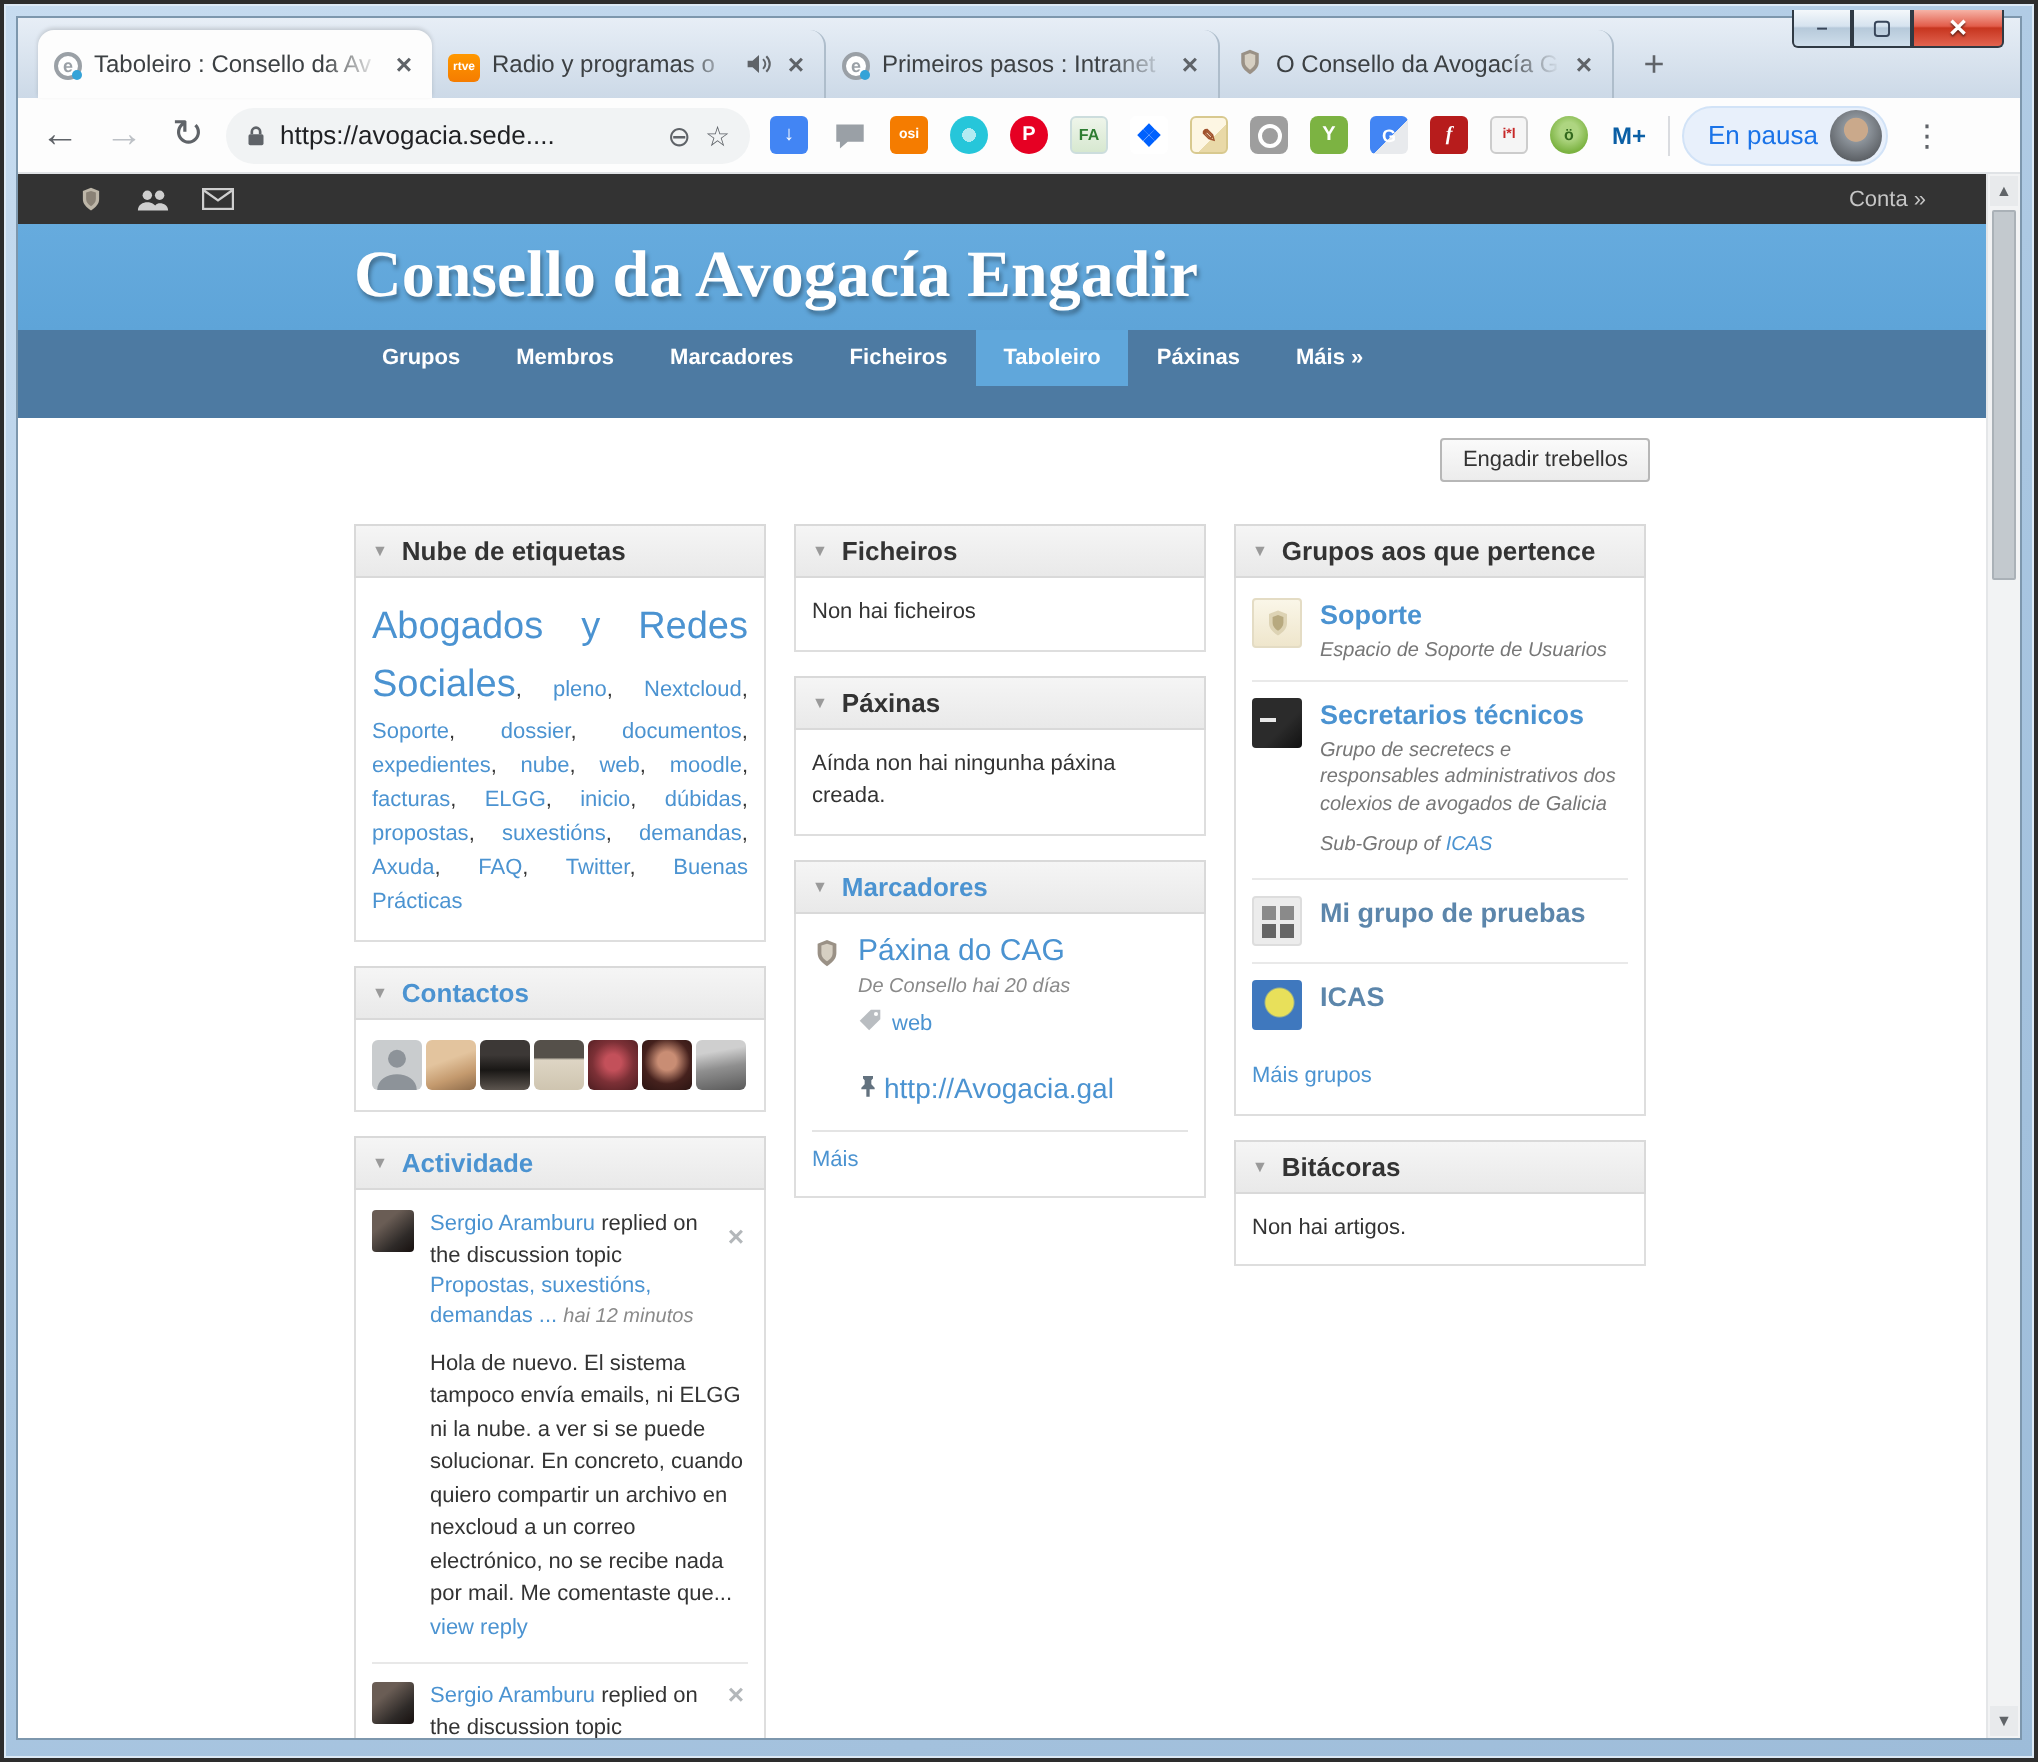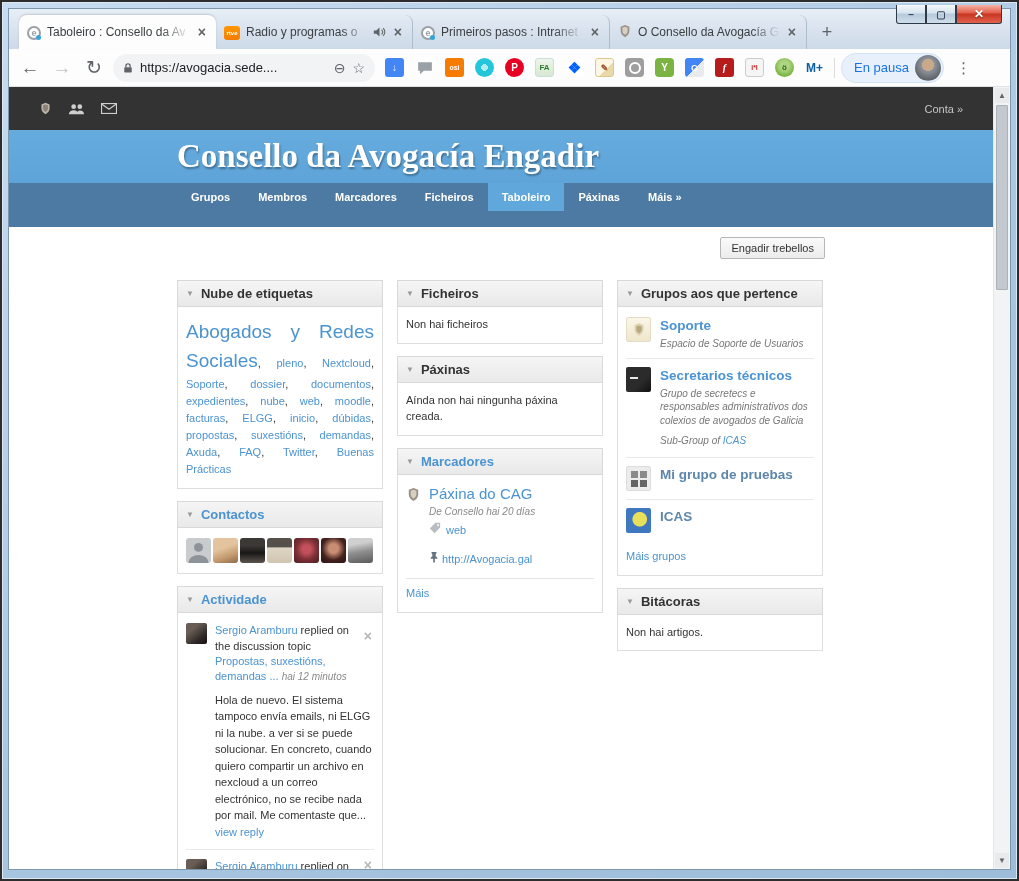--- a/index.html
+++ b/index.html
@@ -63,21 +63,21 @@
   .pavatar{width:26px;height:26px;border-radius:50%;background:radial-gradient(circle at 50% 38%,#caa98b 28%,#8d949b 30%,#5d6166 75%,#9aa3ab 76%)}
   .kebab{font-size:15px;color:#5f6368;padding:0 6px;letter-spacing:0}
   
   .viewport{position:relative;flex:1;overflow:hidden;background:#fff}
   .pagearea{position:absolute;left:0;top:0;right:17px;bottom:0;overflow:hidden;background:#fff}
   .vscroll{position:absolute;right:0;top:0;bottom:0;width:17px;background:#f2f3f4;border-left:1px solid #e4e6e8}
   .sbtn{position:absolute;left:1px;right:1px;height:15px;background:#e8eaec;color:#606468;font-size:8px;text-align:center;line-height:15px}
   .sbtn.up{top:1px}.sbtn.down{bottom:1px}
   .sthumb{position:absolute;left:2px;right:2px;top:18px;height:185px;background:#c3c9ce;border:1px solid #aab1b7;border-radius:1px}
   
-  .topbar{height:43px;background:#333;display:flex;align-items:center;gap:16px;padding:0 30px;color:#ccc}
+  .topbar{height:25px;background:#333;display:flex;align-items:center;gap:16px;padding:0 30px;color:#ccc}
   .topbar .ticon{display:inline-flex;align-items:center}
   .topbar .spacer{flex:1}
   .topbar .acct{font-size:11px;color:#c6c6c6}
   .siteheader{height:53px;background:linear-gradient(#66abde,#5ea4d8)}
   .inner{width:648px;margin:0 auto}
   .sitetitle{font-family:"Liberation Serif","DejaVu Serif",serif;font-weight:bold;font-size:33px;color:#fff;
              text-shadow:1px 2px 2px rgba(0,0,0,.35);line-height:53px;white-space:nowrap}
   .sitenav{height:44px;background:#4d7aa2}
   .sitenav .inner{display:flex;height:28px}
   .navitem{color:#fff;font-size:11px;font-weight:bold;line-height:28px;padding:0 14px;white-space:nowrap}
@@ -118,21 +118,21 @@
   .rav.u1{background:linear-gradient(140deg,#6a5d55 30%,#2e2a28 70%,#17100e)}
   .rsummary{margin-left:29px;font-size:11px;line-height:1.4;padding-right:16px}
   .rtime{font-size:10px;color:#8a8a8a;font-style:italic}
   .rbody{margin:7px 0 0 29px;font-size:11px;line-height:1.5;color:#333}
   
   .bmitem{display:flex;gap:8px}
   .bmicon{flex:none;margin-top:2px}
   .bmtitle{font-size:15px;color:#4b93d1;line-height:1.2}
   .bmby{font-size:10px;color:#8a8a8a;font-style:italic;margin-top:2px}
   .bmtags{display:flex;align-items:center;gap:5px;margin-top:3px}
-  .bmurl{display:flex;align-items:center;gap:3px;margin-top:12px;font-size:11px}
+  .bmurl{display:flex;align-items:center;gap:3px;margin-top:12px;font-size:14px}
   .wmore{border-top:1px solid #e4e4e4;margin-top:10px;padding-top:7px;font-size:11px}
   
   .gitem{display:flex;gap:9px;padding:8px 0;border-bottom:1px solid #e9e9e9}
   .gitem:last-of-type{border-bottom:none}
   .gicon{width:25px;height:25px;flex:none;border-radius:2px}
   .gicon.soporte{background:linear-gradient(#faf6e8,#efe6cc);border:1px solid #e4dcc4;display:flex;align-items:center;justify-content:center}
   .gicon.secretarios{background:linear-gradient(135deg,#2b2b2b 60%,#111);position:relative}
   .gicon.secretarios:before{content:"";position:absolute;left:4px;top:10px;width:8px;height:2px;background:#e8e8e8}
   .gicon.pruebas{background-color:#ececec;border:1px solid #ddd;background-image:linear-gradient(#8a8a8a,#8a8a8a),linear-gradient(#8a8a8a,#8a8a8a),linear-gradient(#666,#666),linear-gradient(#666,#666);background-size:7px 7px;background-position:4px 4px,13px 4px,4px 13px,13px 13px;background-repeat:no-repeat}
   .gicon.icas{background:radial-gradient(circle at 55% 45%,#e8e05a 35%,#3f78be 40%)}

